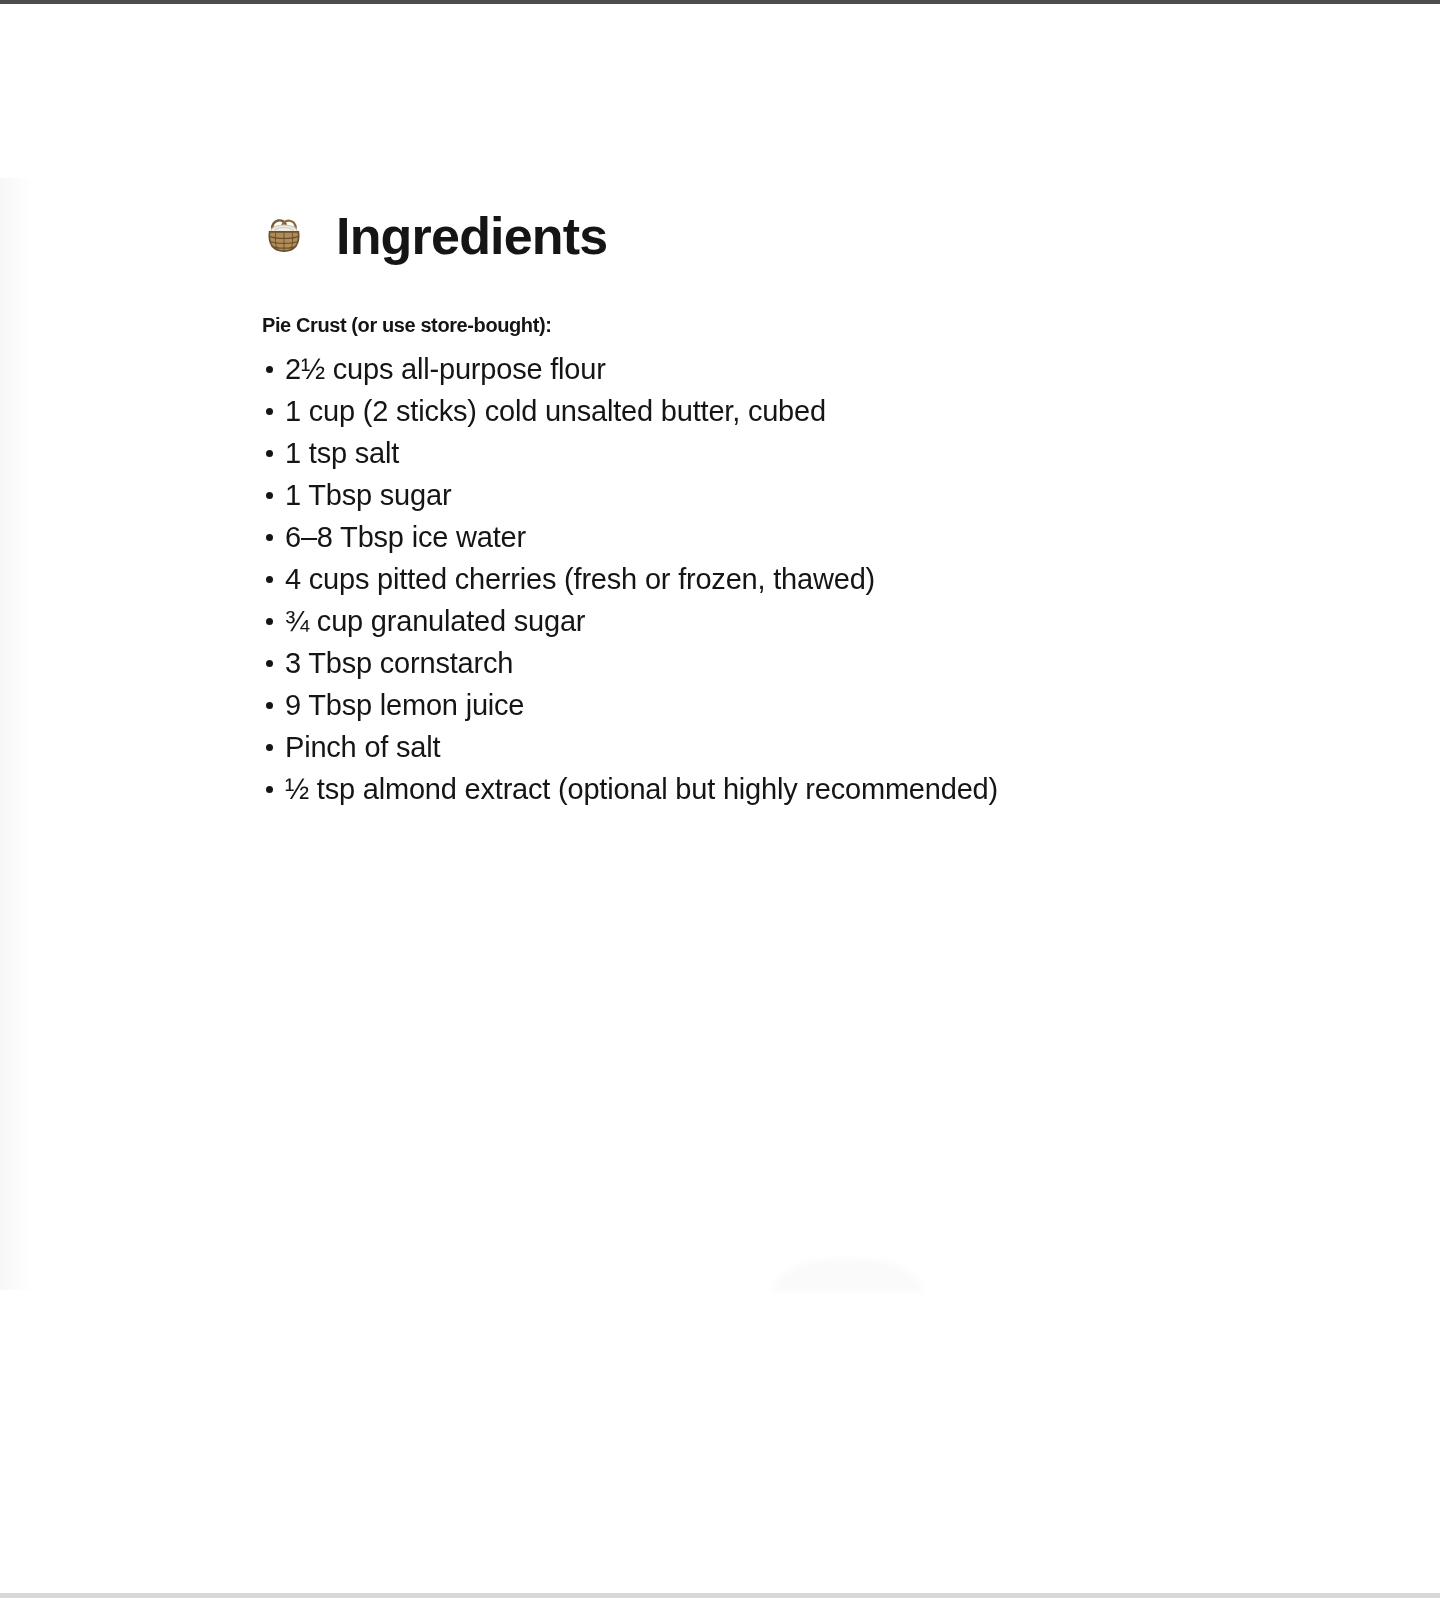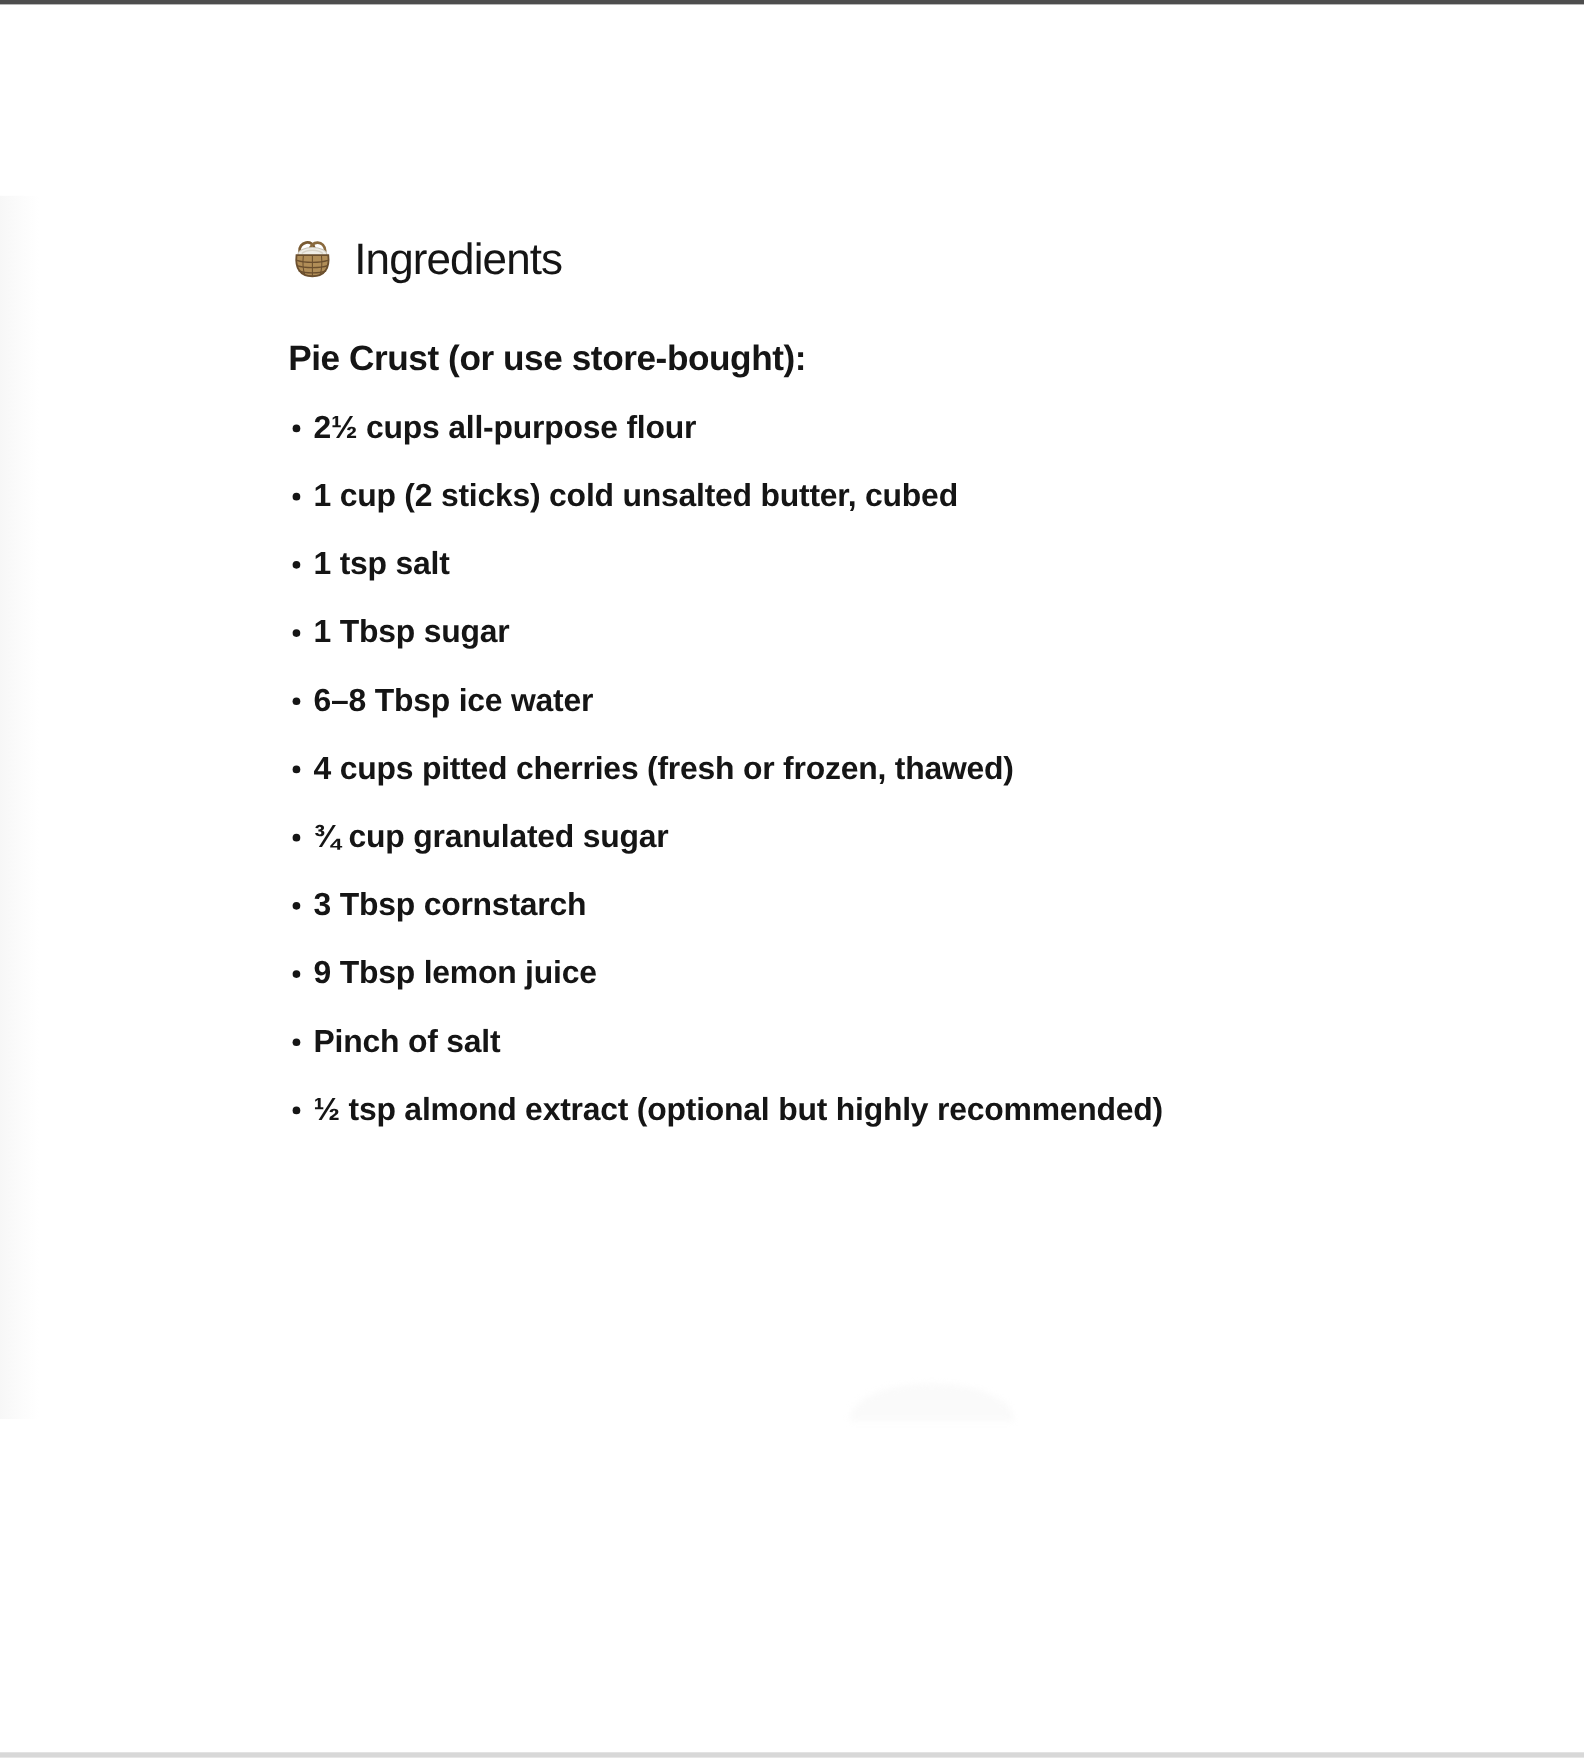--- a/index.html
+++ b/index.html
@@ -56,53 +56,53 @@
     width: 1020px;
   }
 
   .title-row {
     display: flex;
     align-items: center;
     gap: 14px;
     height: 48px;
   }
   .title-row h1 {
-    margin: 2px;
-    font-size: 40px;
+    margin: 16px;
+    font-size: 52px;
     line-height: 48px;
-    font-weight: 400;
+    font-weight: 700;
     letter-spacing: -0.8px;
     color: var(--text-color, #151515);
   }
   .basket-icon-svg {
     display: block;
     width: 44px;
     height: 44px;
   }
 
   .section h3 {
     margin: 46px 0 0 0;
-    font-size: 32px;
+    font-size: 20px;
     line-height: 38px;
     font-weight: 700;
     letter-spacing: -0.4px;
     color: var(--text-color, #151515);
   }
   .section ul {
     list-style: none;
     margin: 0;
     padding: 0;
   }
   .section li {
     position: relative;
-    margin-top: 28px;
+    margin-top: 8px;
     padding-left: 23px;
     font-size: 29px;
     line-height: 34px;
-    font-weight: 700;
+    font-weight: 400;
     letter-spacing: -0.2px;
   }
   .section li::before {
     content: "";
     position: absolute;
     left: 4px;
     top: 14px;
     width: 7px;
     height: 7px;
     border-radius: 50%;

